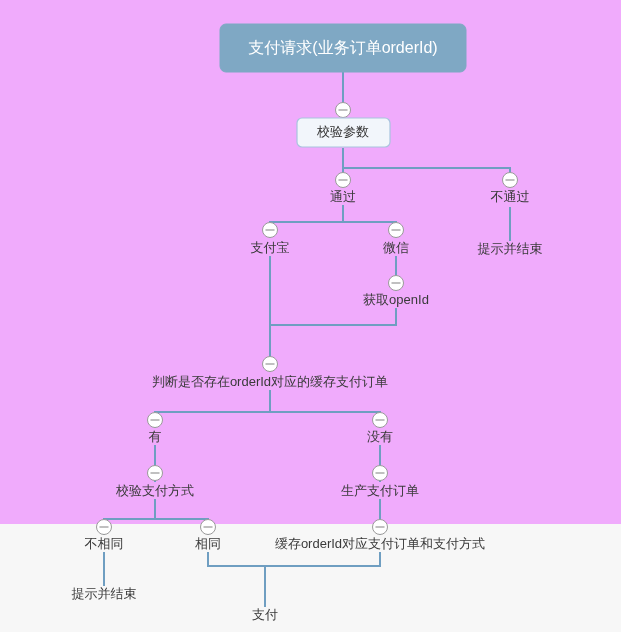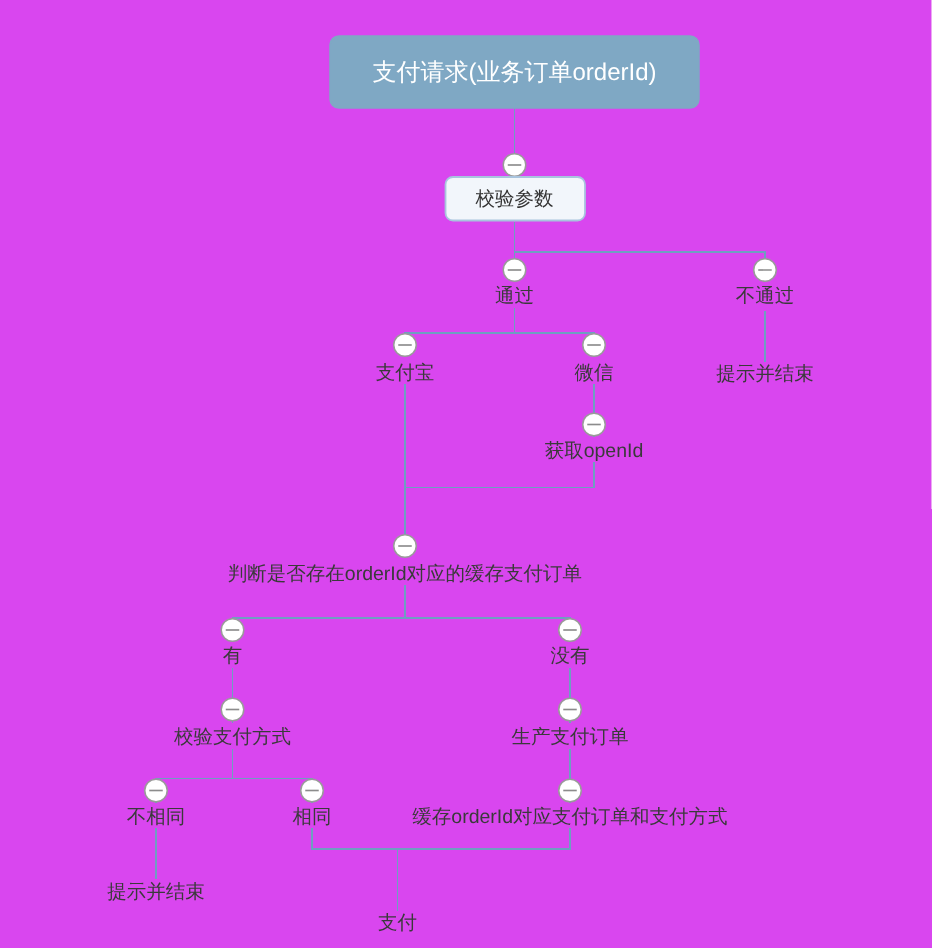--- a/index.html
+++ b/index.html
@@ -9,22 +9,22 @@
   }
   body {
     width: 621px;
     height: 632px;
     overflow: hidden;
     font-family: "Liberation Sans", "DejaVu Sans", sans-serif;
   }
   #diagram-root {
     position: relative;
     width: 621px;
-    height: 632px;
-    background: #d946ef;
+    height: 524px;
+    background: #f0abfc;
   }
   svg.flow-canvas {
     position: absolute;
     top: 0;
     left: 0;
     width: 621px;
     height: 632px;
     display: block;
   }
   .edge {

